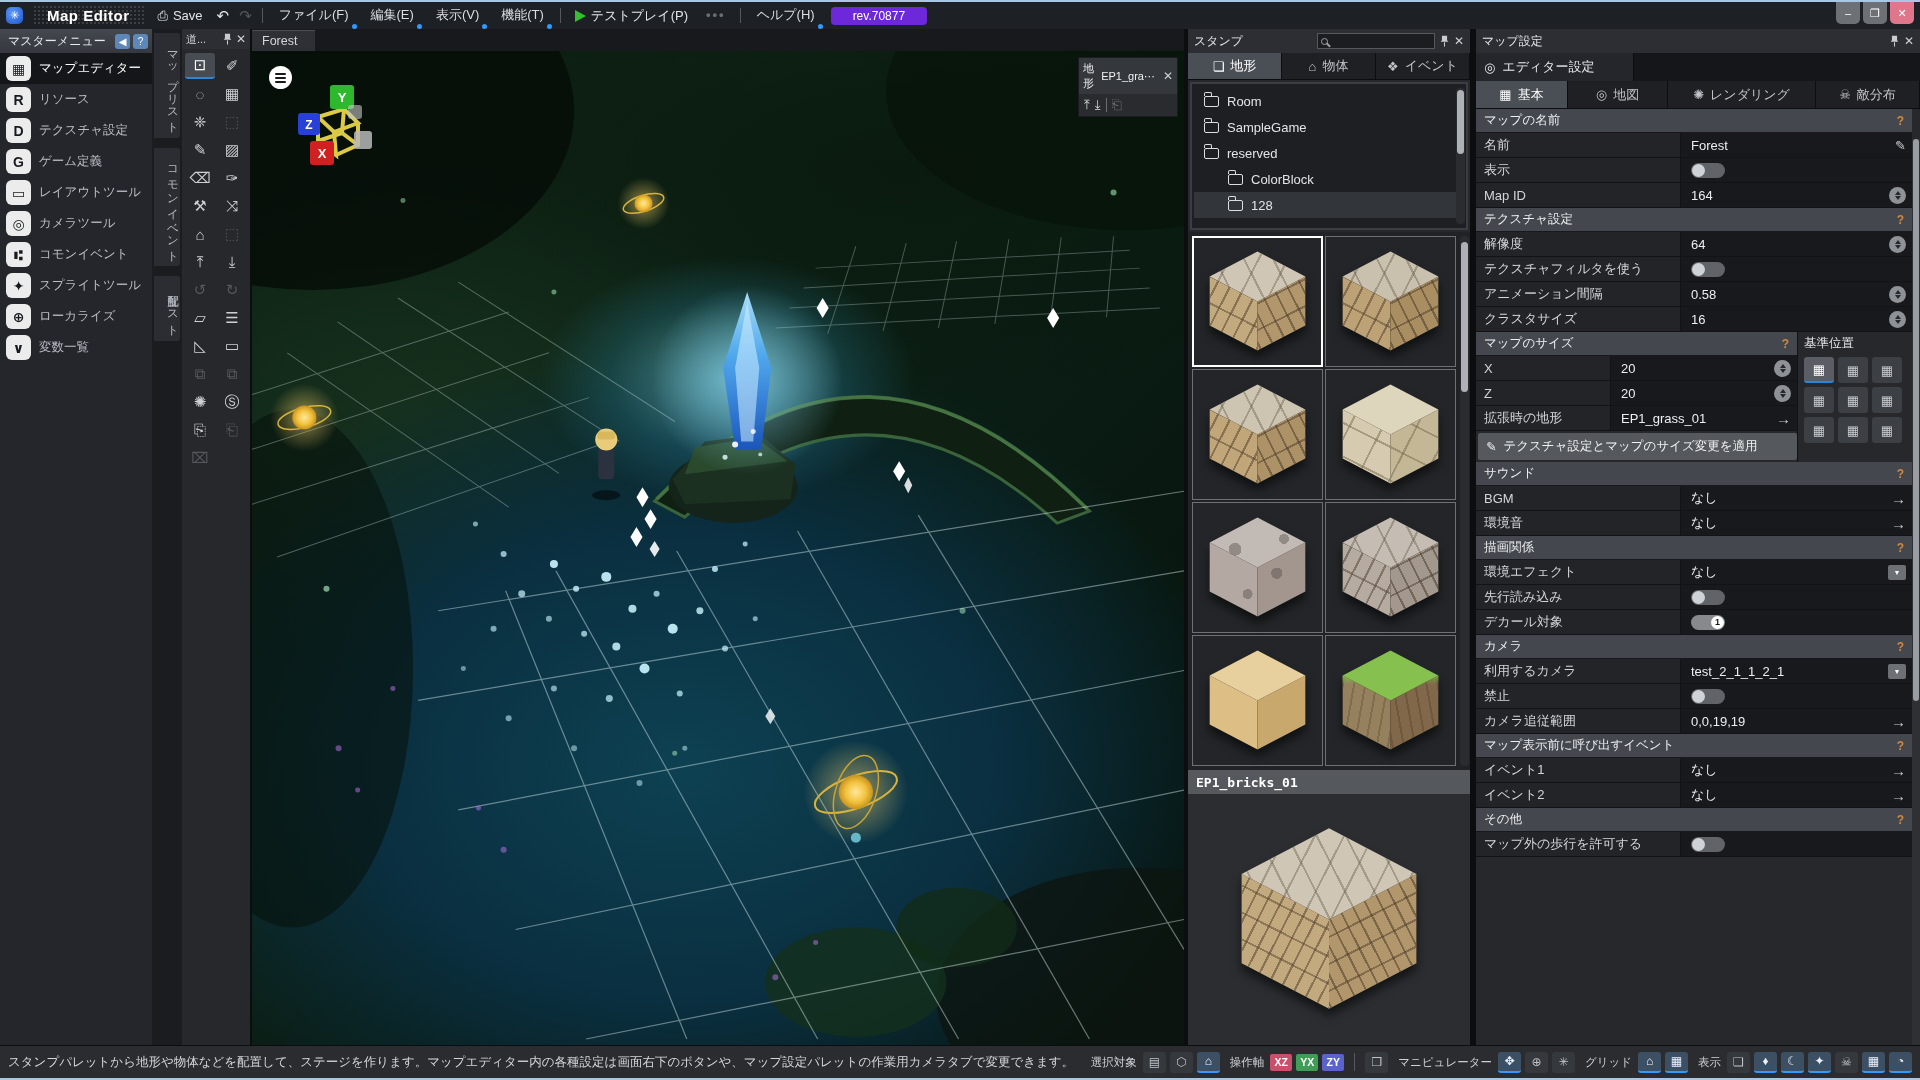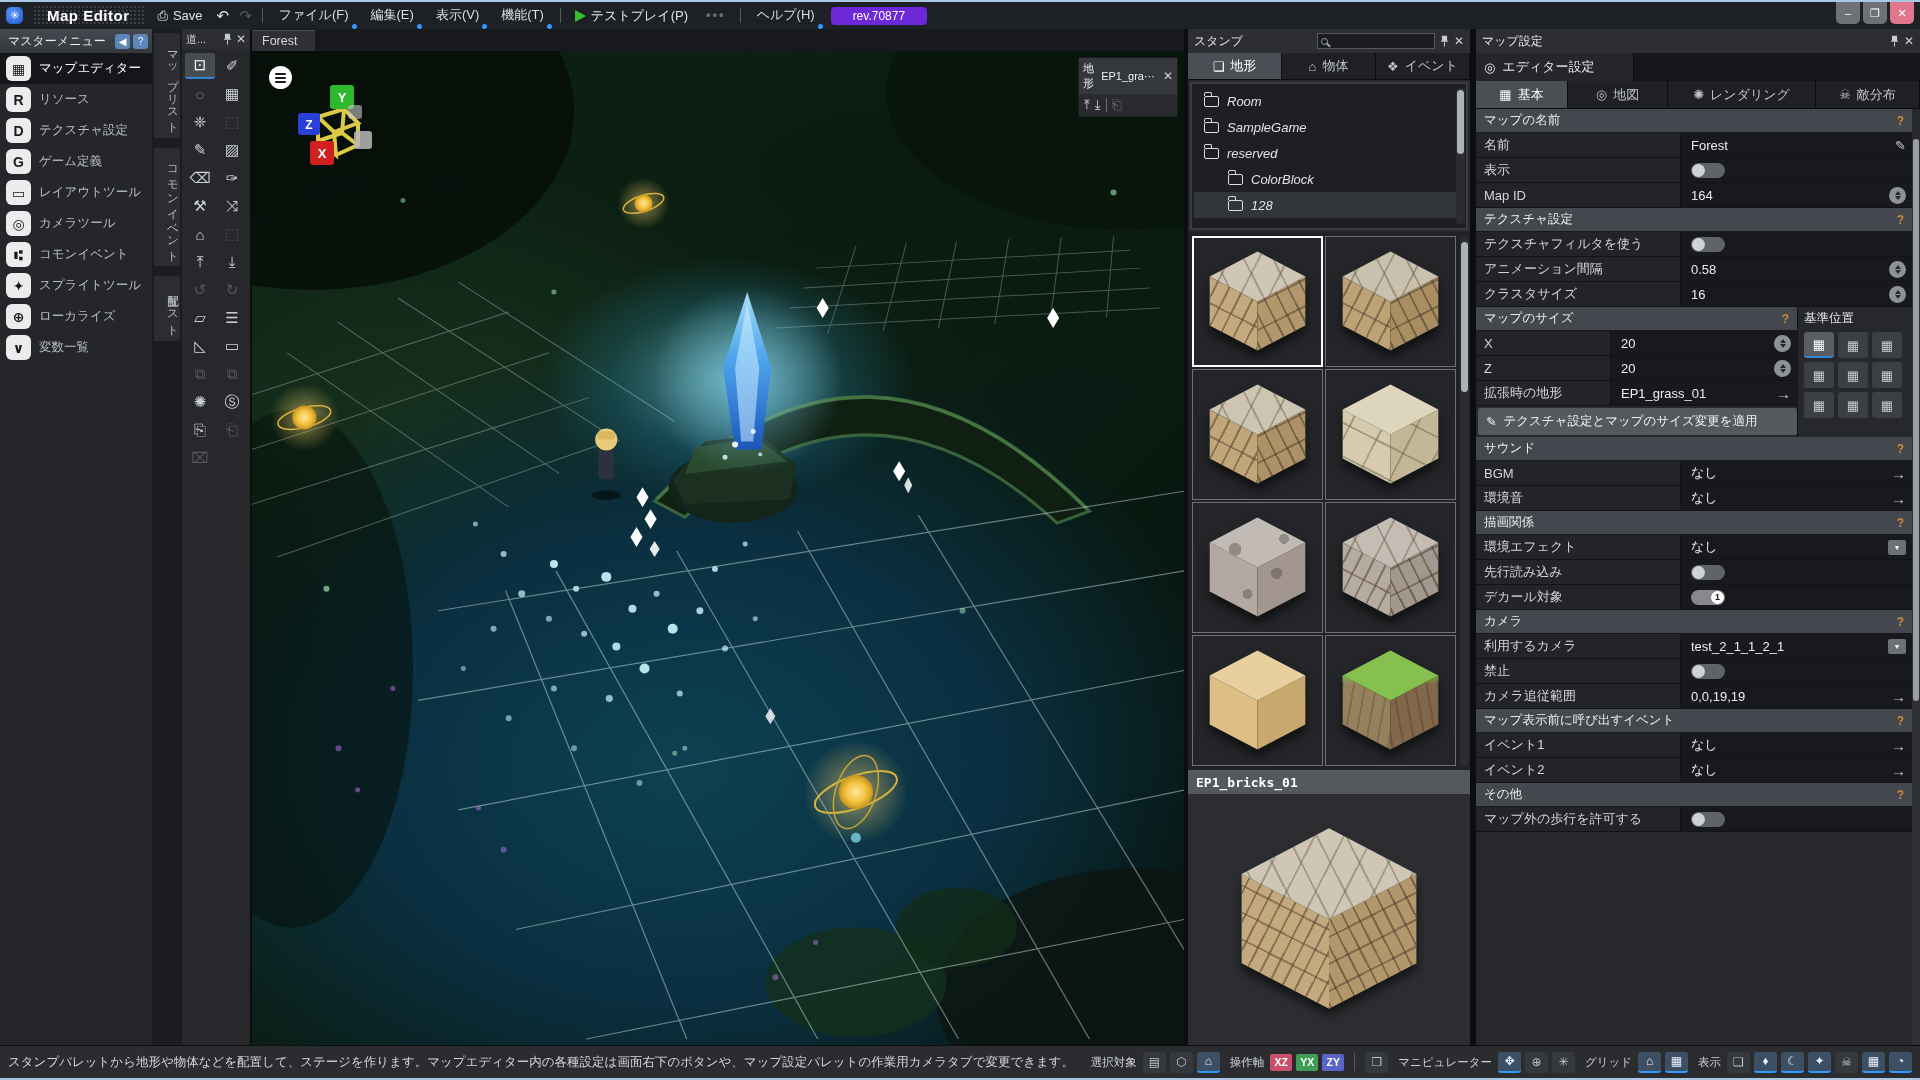--- a/index.html
+++ b/index.html
@@ -98,21 +98,21 @@
   .mag { width:7px; height:7px; border:1.5px solid #9aa0a8; border-radius:50%; position:relative; flex:none; }
   .mag::after { content:""; position:absolute; width:5px; height:1.5px; background:#9aa0a8;
     transform:rotate(45deg); right:-4px; bottom:-2px; }
   .searchbox input { background:transparent; border:none; outline:none; color:#dadce0; font-size:11px; width:100%; }
   .xbtn { color:#cfd2d6; font-size:12px; }
   .stamp-tabs { height:27px; display:flex; background:#141619; border-bottom:1px solid #0c0d0f; }
   .stab { flex:1; display:flex; align-items:center; justify-content:center; gap:6px; font-size:13px;
     color:#c0c3c8; background:#1e2024; border-right:1px solid #0c0d0f; }
   .stab.sel { background:#4a4e55; color:#fff; }
   .tree { height:148px; background:#1d1f23; border:2px solid #3a3d42; margin:2px; overflow:hidden;
-    position:relative; padding:4px 2px;font-style:italic; }
+    position:relative; padding:4px 2px; }
   .tree-row { height:26px; display:flex; align-items:center; gap:8px; font-size:13px; color:#e2e4e8; padding-left:10px; }
   .tree-row.child { padding-left:34px; }
   .tree-row.hl { background:#32353a; }
   .folder { width:15px; height:11px; border:1.5px solid #dcdee2; border-radius:2px; position:relative; flex:none; }
   .folder::before { content:""; position:absolute; top:-4.5px; left:-1.5px; width:6px; height:3px;
     border:1.5px solid #dcdee2; border-bottom:none; border-radius:2px 2px 0 0; }
   .scrollbar { position:absolute; right:1px; top:4px; bottom:4px; width:9px; background:#2a2c30; border-radius:4px; }
   .scrollbar .thumb { position:absolute; left:1px; right:1px; background:#aeb1b6; border-radius:4px; }
   .block-grid { height:538px; position:relative; background:#202226; padding:4px 14px 4px 4px;
     display:grid; grid-template-columns:1fr 1fr; grid-auto-rows:131px; gap:2px; }
@@ -765,20 +765,31 @@
               </span>
             </div>
         </div>
 
         <div class="sec-hd">
             <span>テクスチャ設定</span>
             <span class="sp"></span>
             <span class="qmark">?</span>
           </div>
         <div class="srow">
+          <div class="sl">解像度</div>
+          <div class="sv">
+              <span>64</span>
+              <span class="sp"></span>
+              <span class="stepper">
+                <i class="up"></i>
+                <i class="dn"></i>
+              </span>
+            </div>
+        </div>
+        <div class="srow">
           <div class="sl">テクスチャフィルタを使う</div>
           <div class="sv">
               <span class="toggle">
                 <span class="knob"></span>
               </span>
             </div>
         </div>
         <div class="srow">
           <div class="sl">アニメーション間隔</div>
           <div class="sv">

